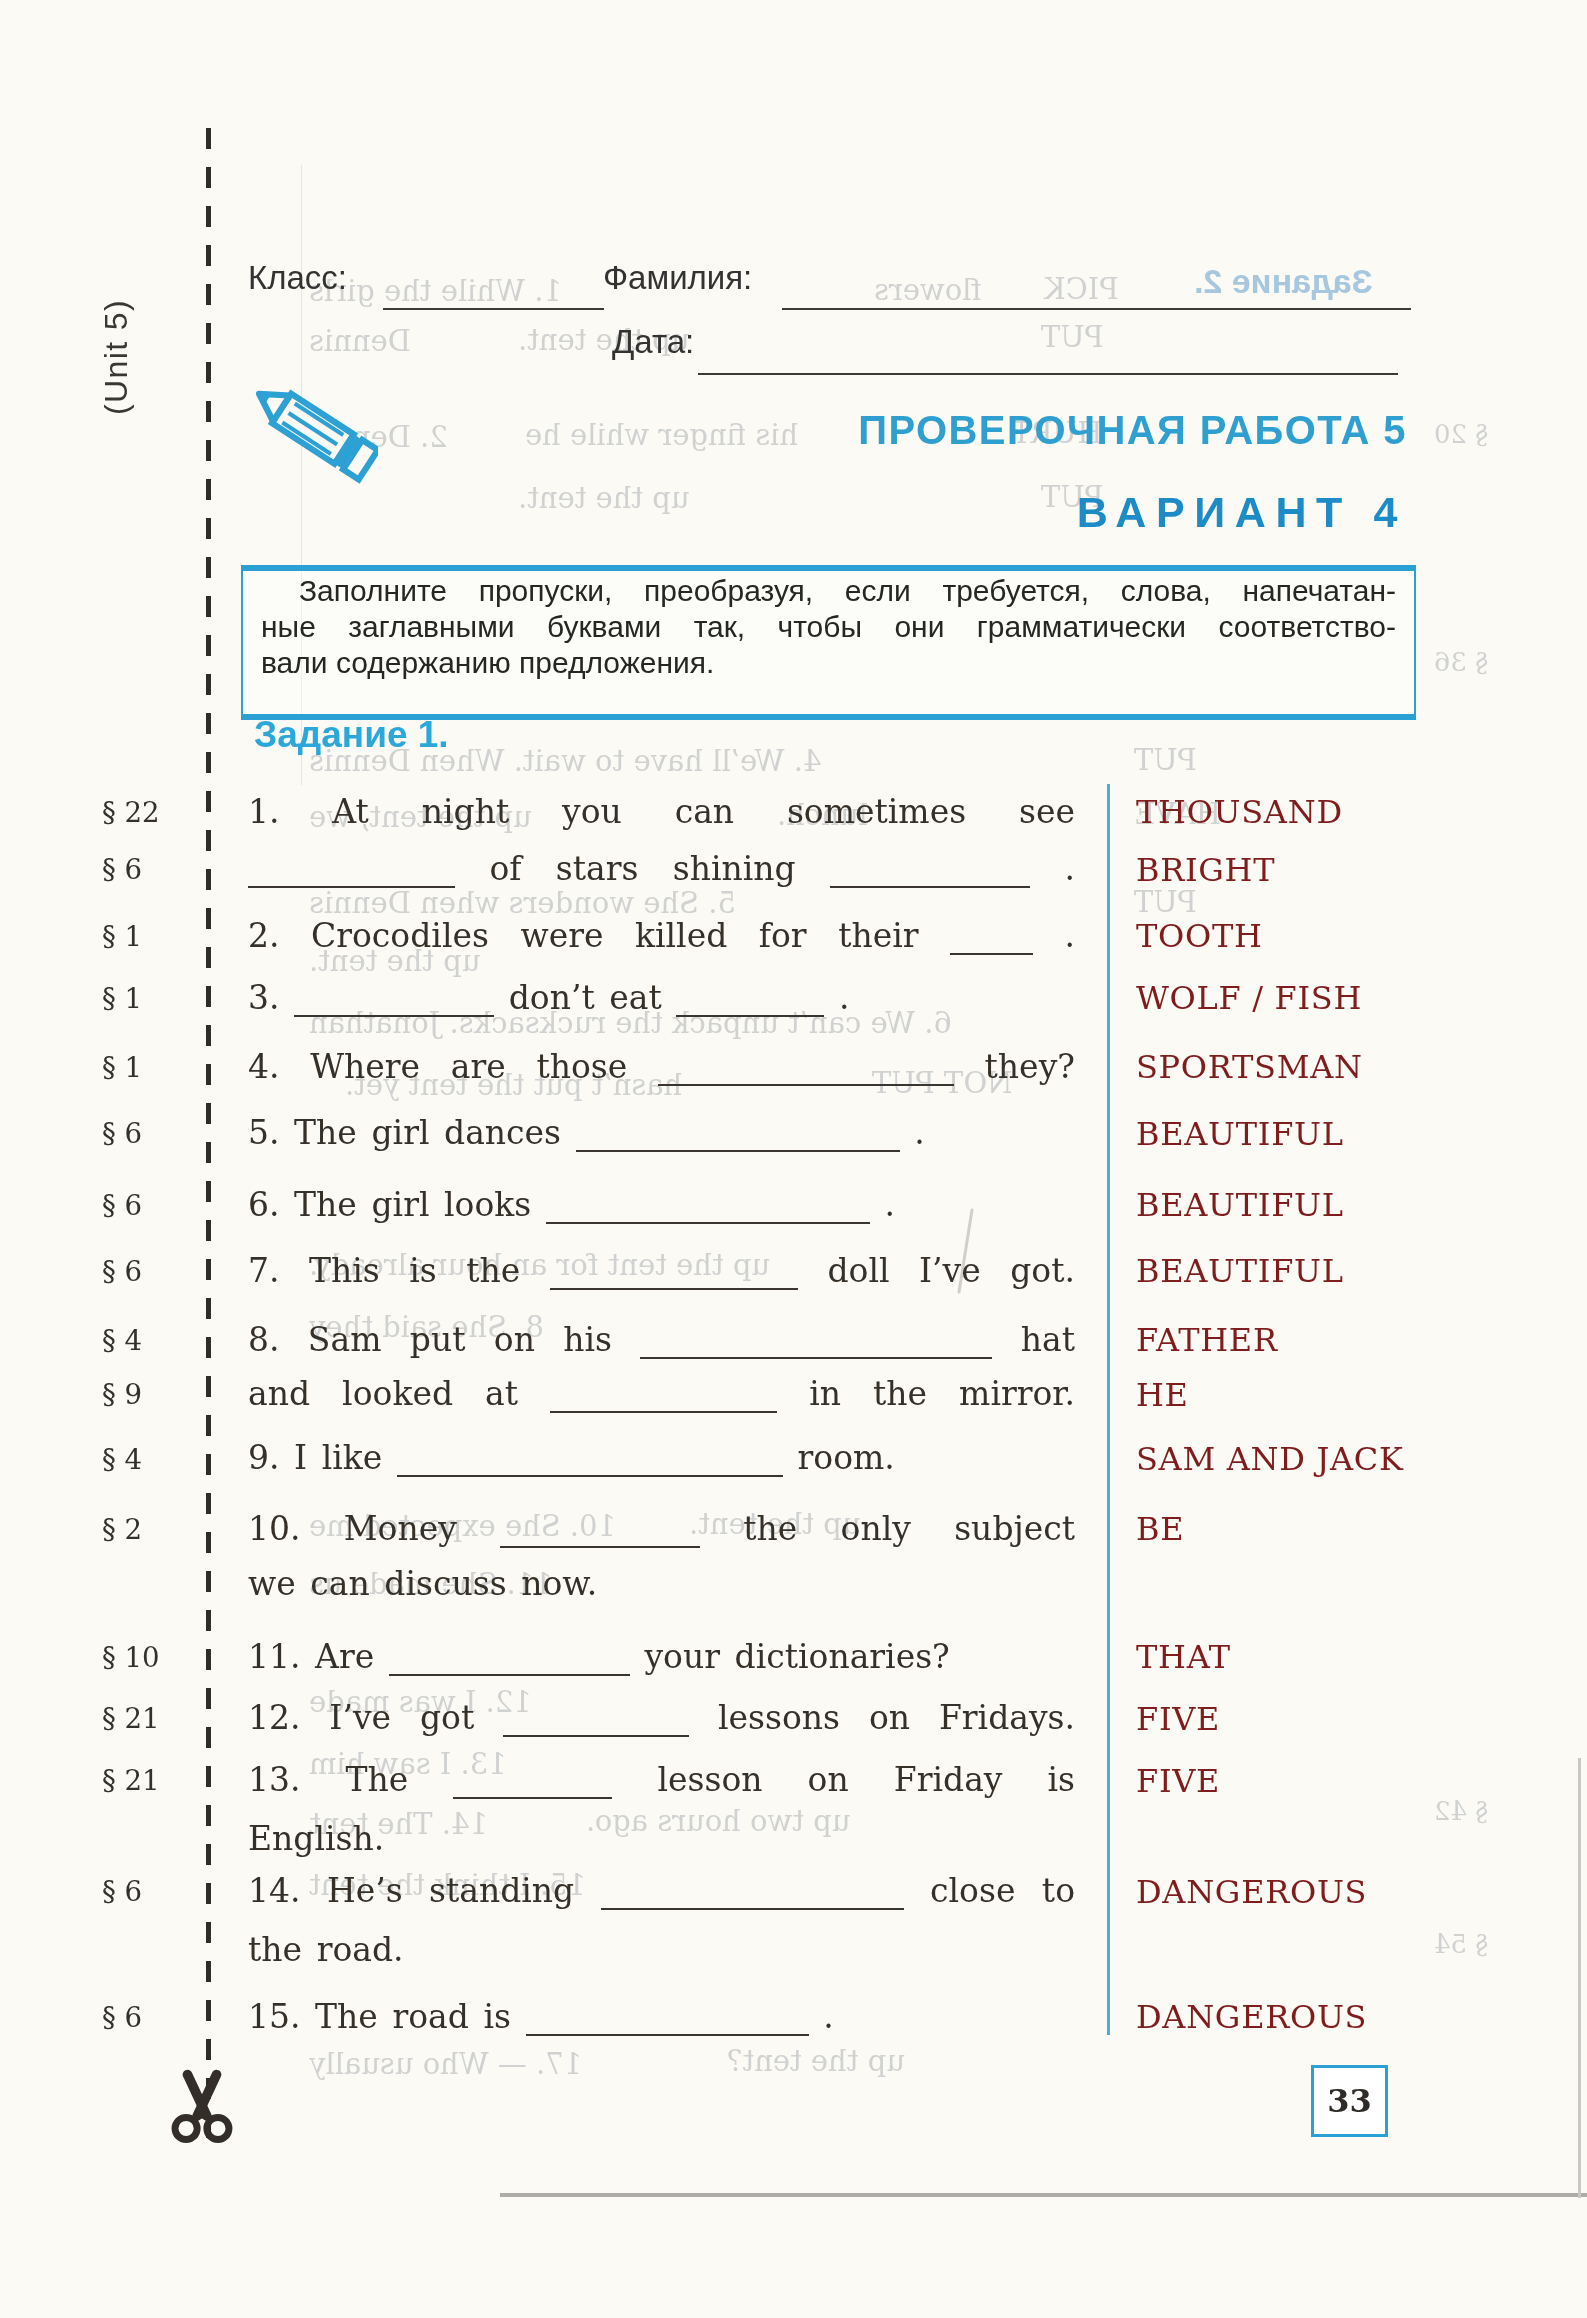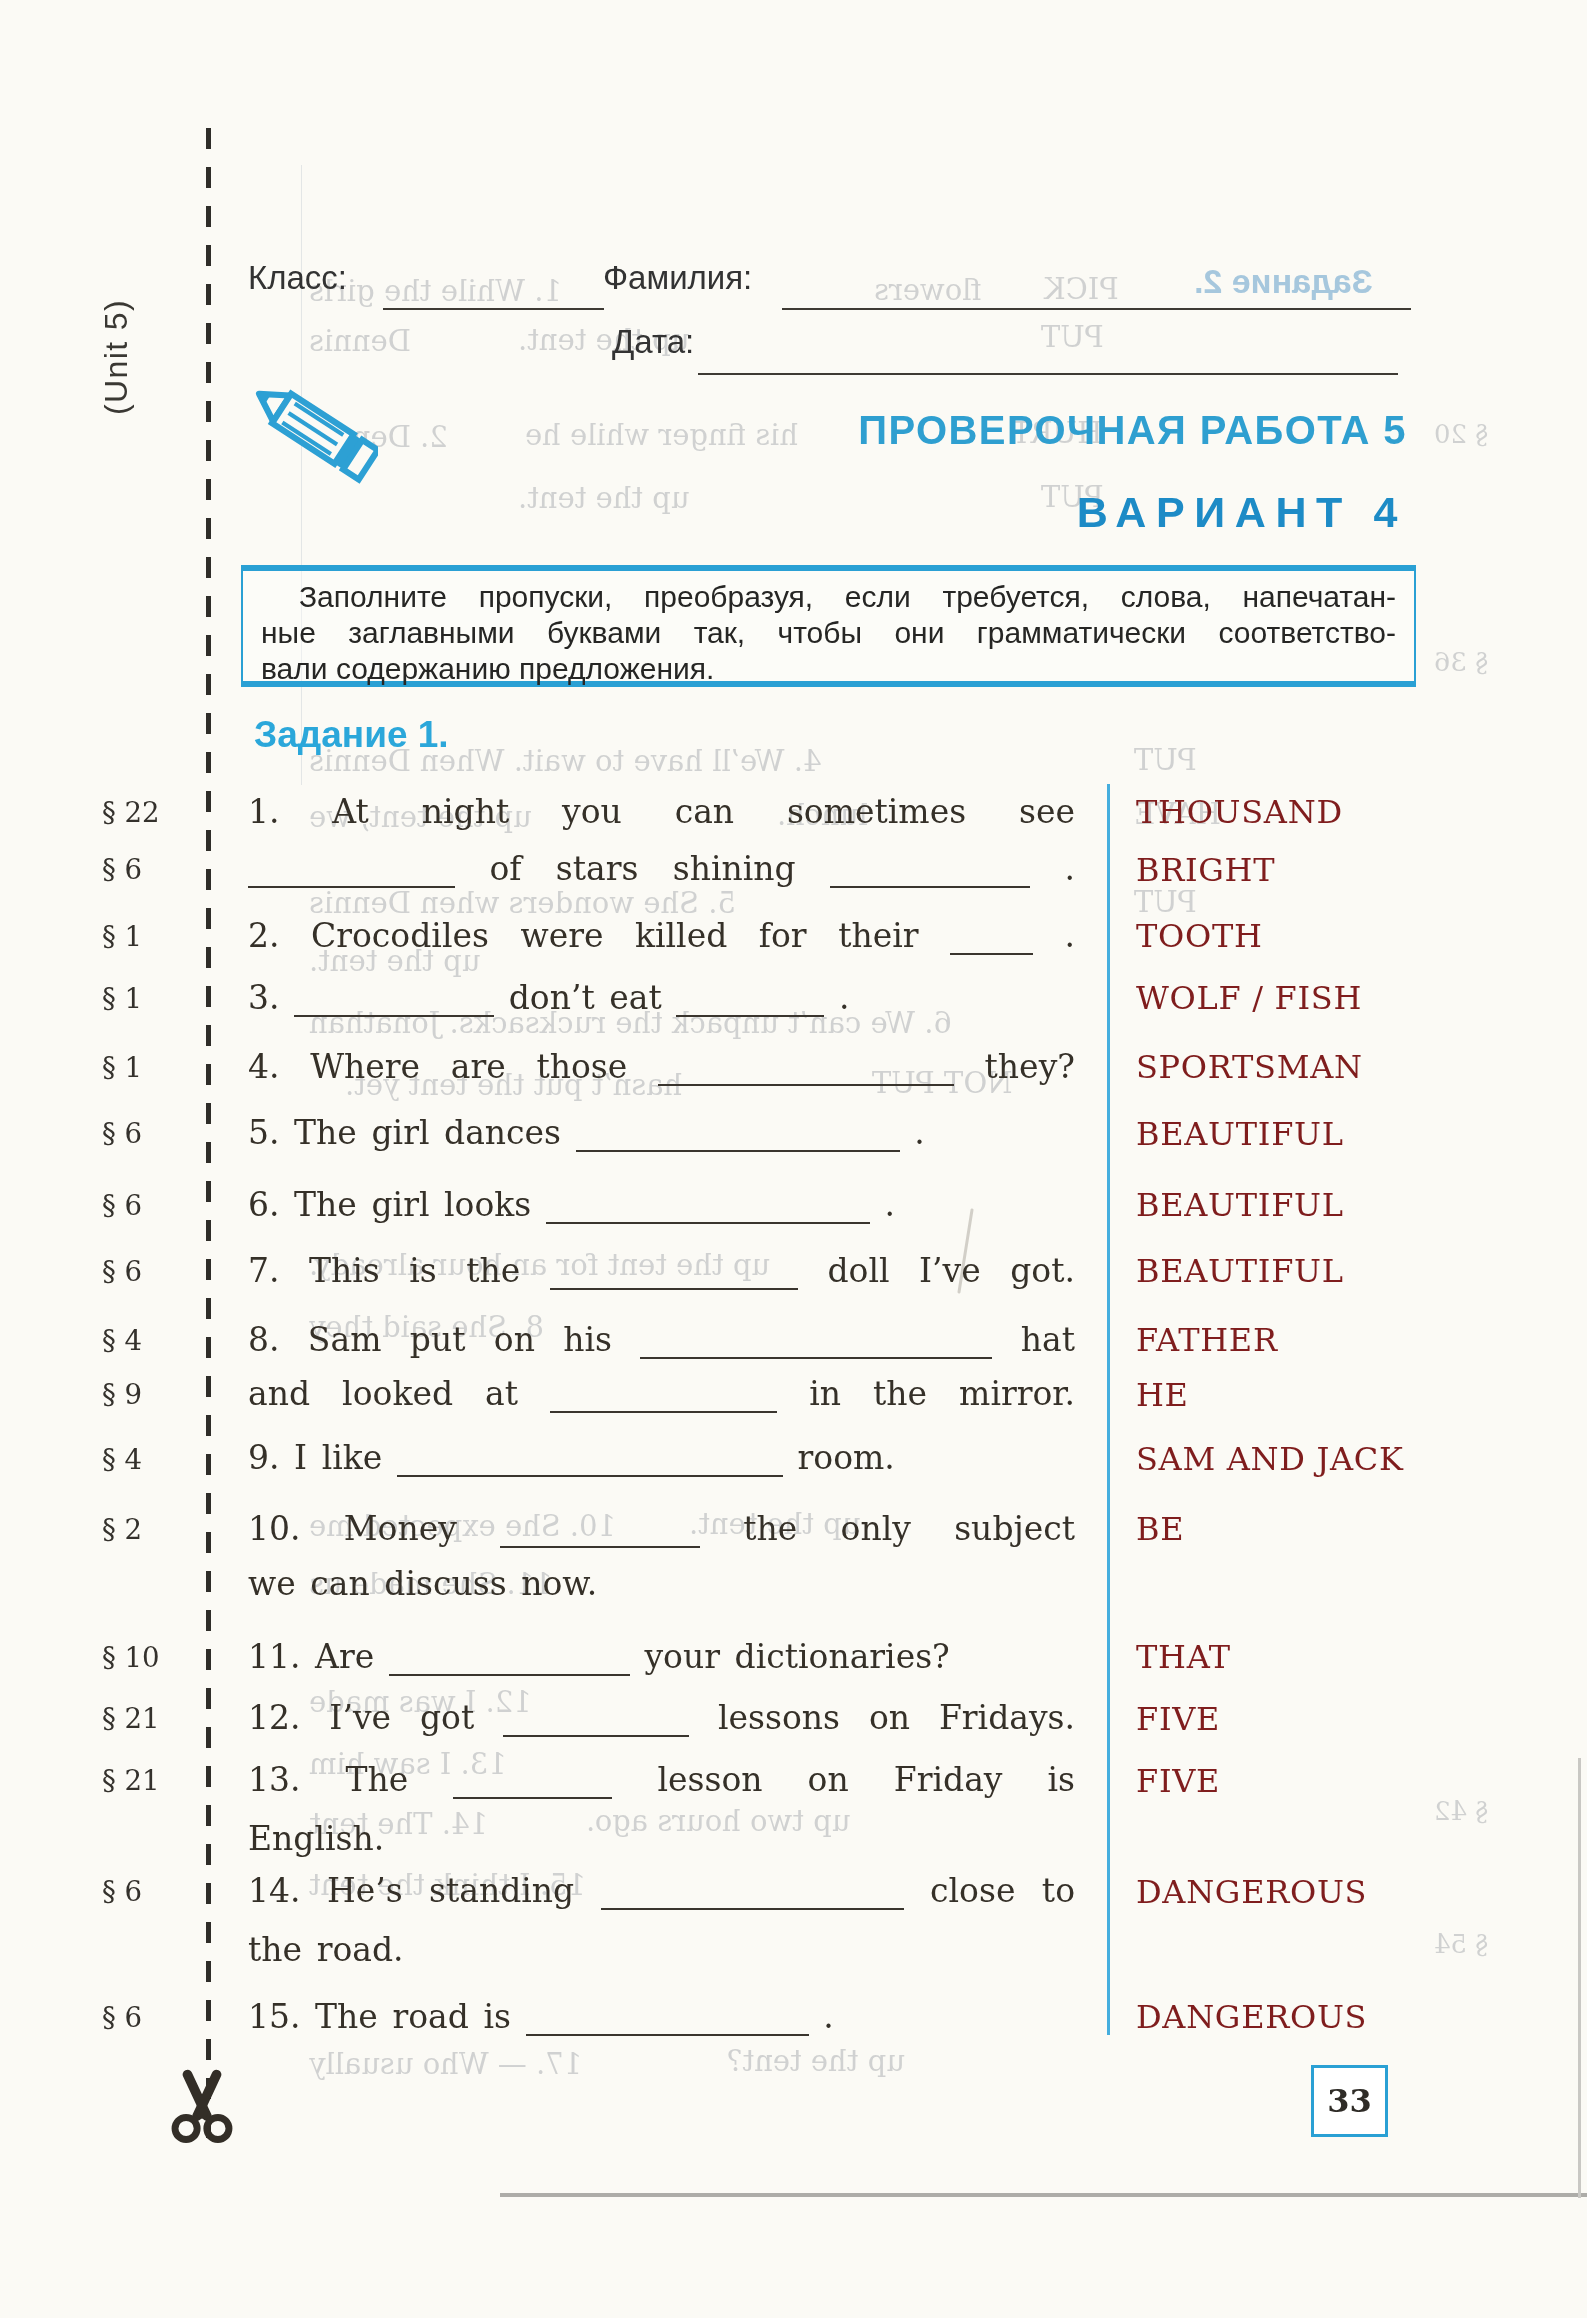--- a/index.html
+++ b/index.html
@@ -20,23 +20,23 @@
      transform:rotate(180deg);font-size:32px;color:#3a3833;letter-spacing:1.4px;}
   .hdr-label{position:absolute;font-size:33px;color:#333;}
   .hdr-line{position:absolute;height:0;border-bottom:2.8px solid #3e3a34;}
   
   .work-title{position:absolute;right:180px;top:408px;font-size:40px;font-weight:bold;
       letter-spacing:1.4px;color:#2f9fd0;white-space:nowrap;}
   .variant-title{position:absolute;right:180px;top:488px;font-size:43px;font-weight:bold;
       letter-spacing:9.6px;color:#1d8bc6;white-space:nowrap;}
   .task-heading{position:absolute;left:254px;top:714px;font-size:37px;font-weight:bold;color:#2ba7da;}
   
-  .instruction{position:absolute;left:241px;top:565px;width:1175px;height:122px;box-sizing:border-box;
+  .instruction{position:absolute;left:241px;top:565px;width:1175px;height:155px;box-sizing:border-box;
      border:2.8px solid #2aa0d4;border-top-width:6.2px;border-bottom-width:6.2px;background:rgba(255,255,255,.35);
-     padding:8px 18px 0 18px;}
+     padding:2px 18px 0 18px;}
   .instruction .iline{font-size:30px;line-height:36px;color:#262624;text-align:justify;text-align-last:justify;}
   .instruction .iline.first{text-indent:38px;}
   .instruction .iline.last{text-align-last:left;}
   
   .ref{position:absolute;left:102px;width:110px;font-family:"DejaVu Serif",serif;font-size:27.6px;color:#34312c;white-space:nowrap;}
   .line{position:absolute;left:248px;width:827px;font-family:"DejaVu Serif",serif;
         font-size:33px;line-height:40px;color:#353028;word-spacing:4.1px;white-space:nowrap;}
   .just{text-align:justify;text-align-last:justify;white-space:normal;}
   .blank{display:inline-block;height:6.9px;border-bottom:2.8px solid #3a352e;position:relative;top:8.3px;}
   .word{position:absolute;left:1136px;font-family:"DejaVu Serif",serif;font-size:32px;

